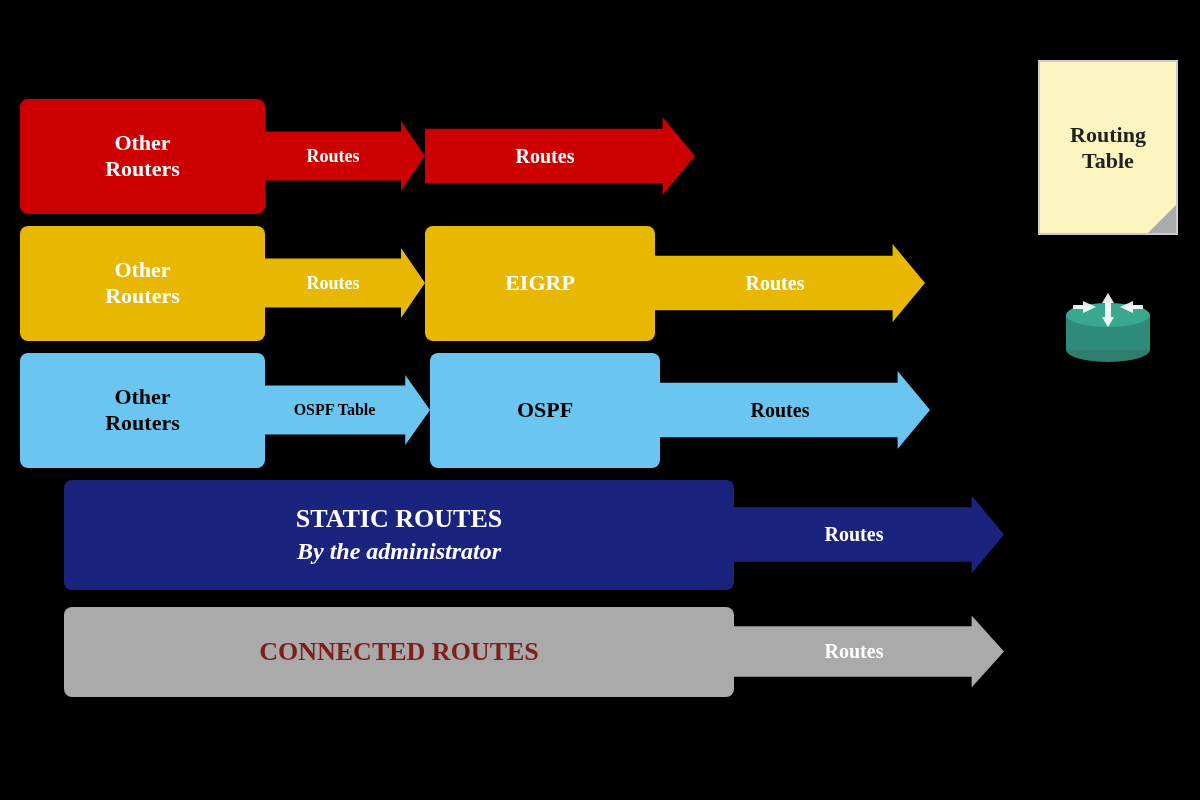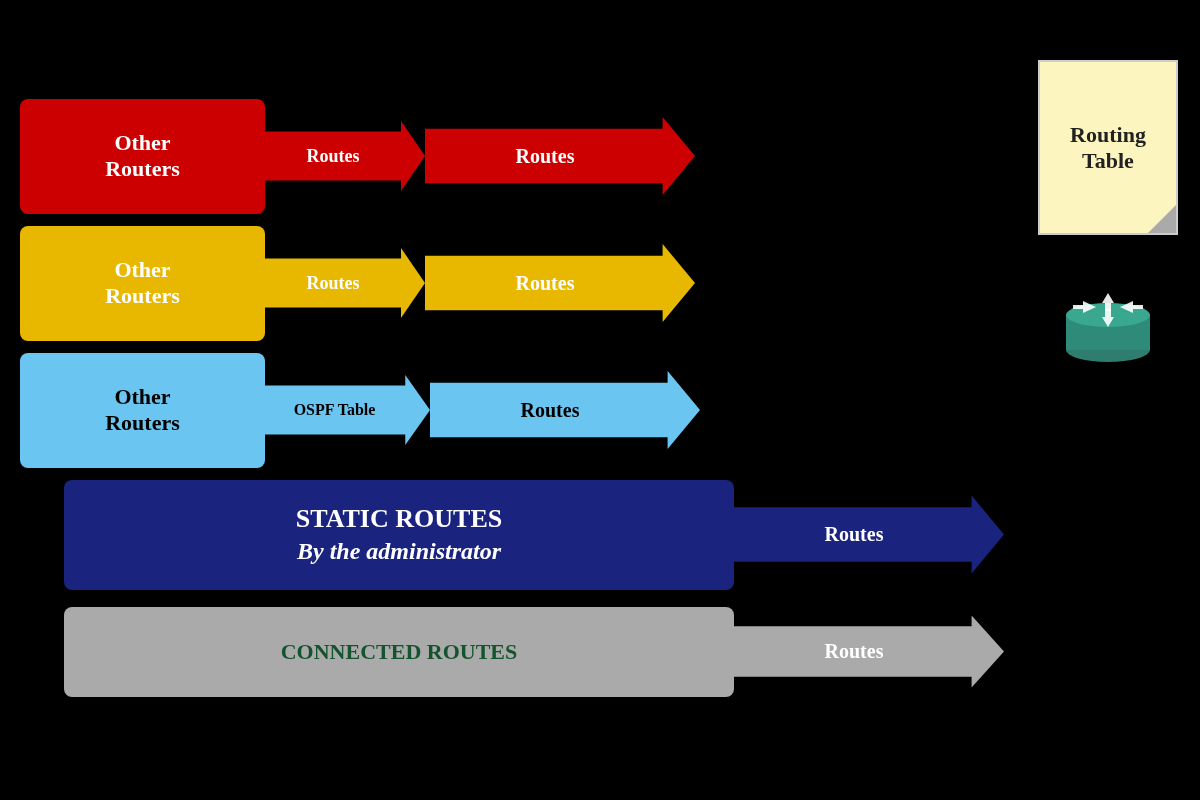--- a/index.html
+++ b/index.html
@@ -127,35 +127,41 @@
 
   <div class="row" style="height:115px;">
     <div class="source-box yellow" style="width:245px;">
       <span>Other<br>Routers</span>
     </div>
     <div style="position:relative; width:160px; height:115px; flex-shrink:0;">
       <div style="position:absolute;top:50%;left:0;transform:translateY(-50%);width:160px;height:70px;background:#e8b800;clip-path:polygon(0 15%,85% 15%,85% 0%,100% 50%,85% 100%,85% 85%,0 85%);display:flex;align-items:center;justify-content:center;padding-right:24px;">
         <span style="font-size:18px;font-weight:bold;color:white;">Routes</span>
       </div>
     </div>
+    <div class="source-box yellow" style="width:230px;">
+      <span>EIGRP</span>
+    </div>
     <div style="position:relative; width:270px; height:115px; flex-shrink:0;">
       <div style="position:absolute;top:50%;left:0;transform:translateY(-50%);width:270px;height:78px;background:#e8b800;clip-path:polygon(0 15%,88% 15%,88% 0%,100% 50%,88% 100%,88% 85%,0 85%);display:flex;align-items:center;justify-content:center;padding-right:30px;">
         <span style="font-size:20px;font-weight:bold;color:white;">Routes</span>
       </div>
     </div>
   </div>
 
   <div class="row" style="height:115px;">
     <div class="source-box blue-light" style="width:245px;color:#000;">
       <span>Other<br>Routers</span>
     </div>
     <div style="position:relative; width:165px; height:115px; flex-shrink:0;">
       <div style="position:absolute;top:50%;left:0;transform:translateY(-50%);width:165px;height:70px;background:#6ac5f0;clip-path:polygon(0 15%,85% 15%,85% 0%,100% 50%,85% 100%,85% 85%,0 85%);display:flex;align-items:center;justify-content:center;padding-right:26px;">
         <span style="font-size:16px;font-weight:bold;color:#000;">OSPF Table</span>
       </div>
+    </div>
+    <div class="source-box blue-light" style="width:230px;color:#000;">
+      <span>OSPF</span>
     </div>
     <div style="position:relative; width:270px; height:115px; flex-shrink:0;">
       <div style="position:absolute;top:50%;left:0;transform:translateY(-50%);width:270px;height:78px;background:#6ac5f0;clip-path:polygon(0 15%,88% 15%,88% 0%,100% 50%,88% 100%,88% 85%,0 85%);display:flex;align-items:center;justify-content:center;padding-right:30px;">
         <span style="font-size:20px;font-weight:bold;color:#000;">Routes</span>
       </div>
     </div>
   </div>
 
   <div class="static-row" style="height:110px;">
     <div class="source-wide navy" style="width:670px;">
@@ -166,21 +172,21 @@
     </div>
     <div style="position:relative; width:270px; height:110px; flex-shrink:0;">
       <div style="position:absolute;top:50%;left:0;transform:translateY(-50%);width:270px;height:78px;background:#1a237e;clip-path:polygon(0 15%,88% 15%,88% 0%,100% 50%,88% 100%,88% 85%,0 85%);display:flex;align-items:center;justify-content:center;padding-right:30px;">
         <span style="font-size:20px;font-weight:bold;color:white;">Routes</span>
       </div>
     </div>
   </div>
 
   <div class="connected-row-wrap" style="height:100px; display:flex; align-items:center;">
     <div class="source-wide gray" style="width:670px; height:90px; border-radius:8px;">
-      <span style="font-size:22px;font-weight:bold;color:#14532d;">CONNECTED ROUTES</span>
+      <span style="font-size:26px;font-weight:bold;color:#7f1d1d;">CONNECTED ROUTES</span>
     </div>
     <div style="position:relative; width:270px; height:100px; flex-shrink:0;">
       <div style="position:absolute;top:50%;left:0;transform:translateY(-50%);width:270px;height:72px;background:#aaaaaa;clip-path:polygon(0 15%,88% 15%,88% 0%,100% 50%,88% 100%,88% 85%,0 85%);display:flex;align-items:center;justify-content:center;padding-right:30px;">
         <span style="font-size:20px;font-weight:bold;color:white;">Routes</span>
       </div>
     </div>
   </div>
 
 </div>
 

